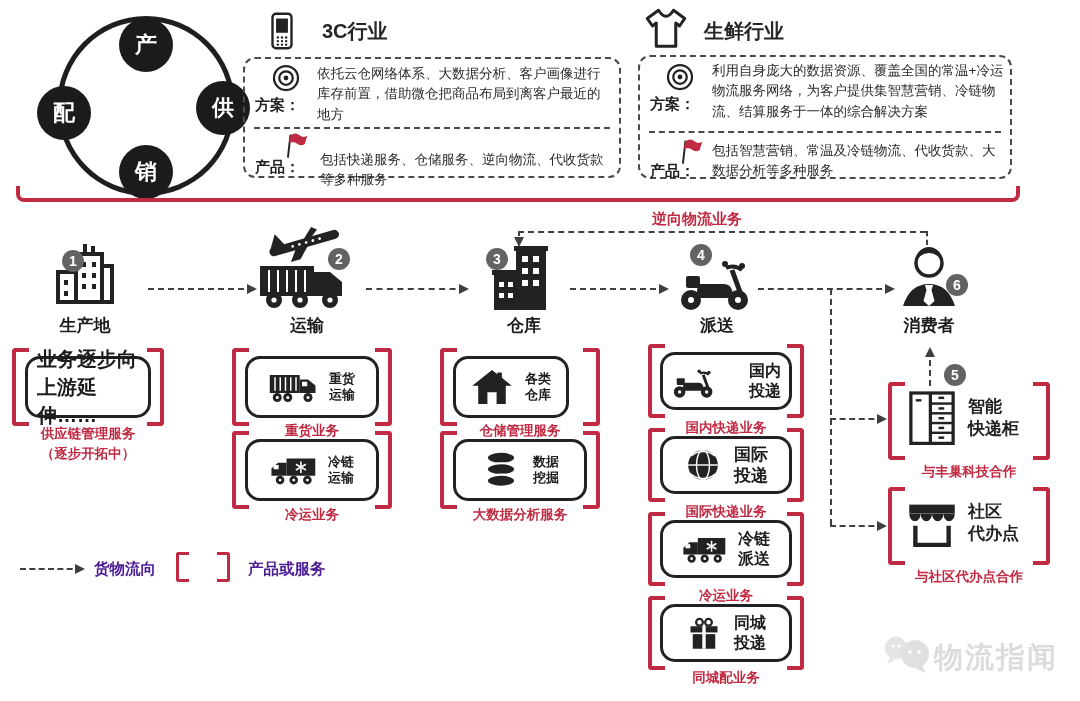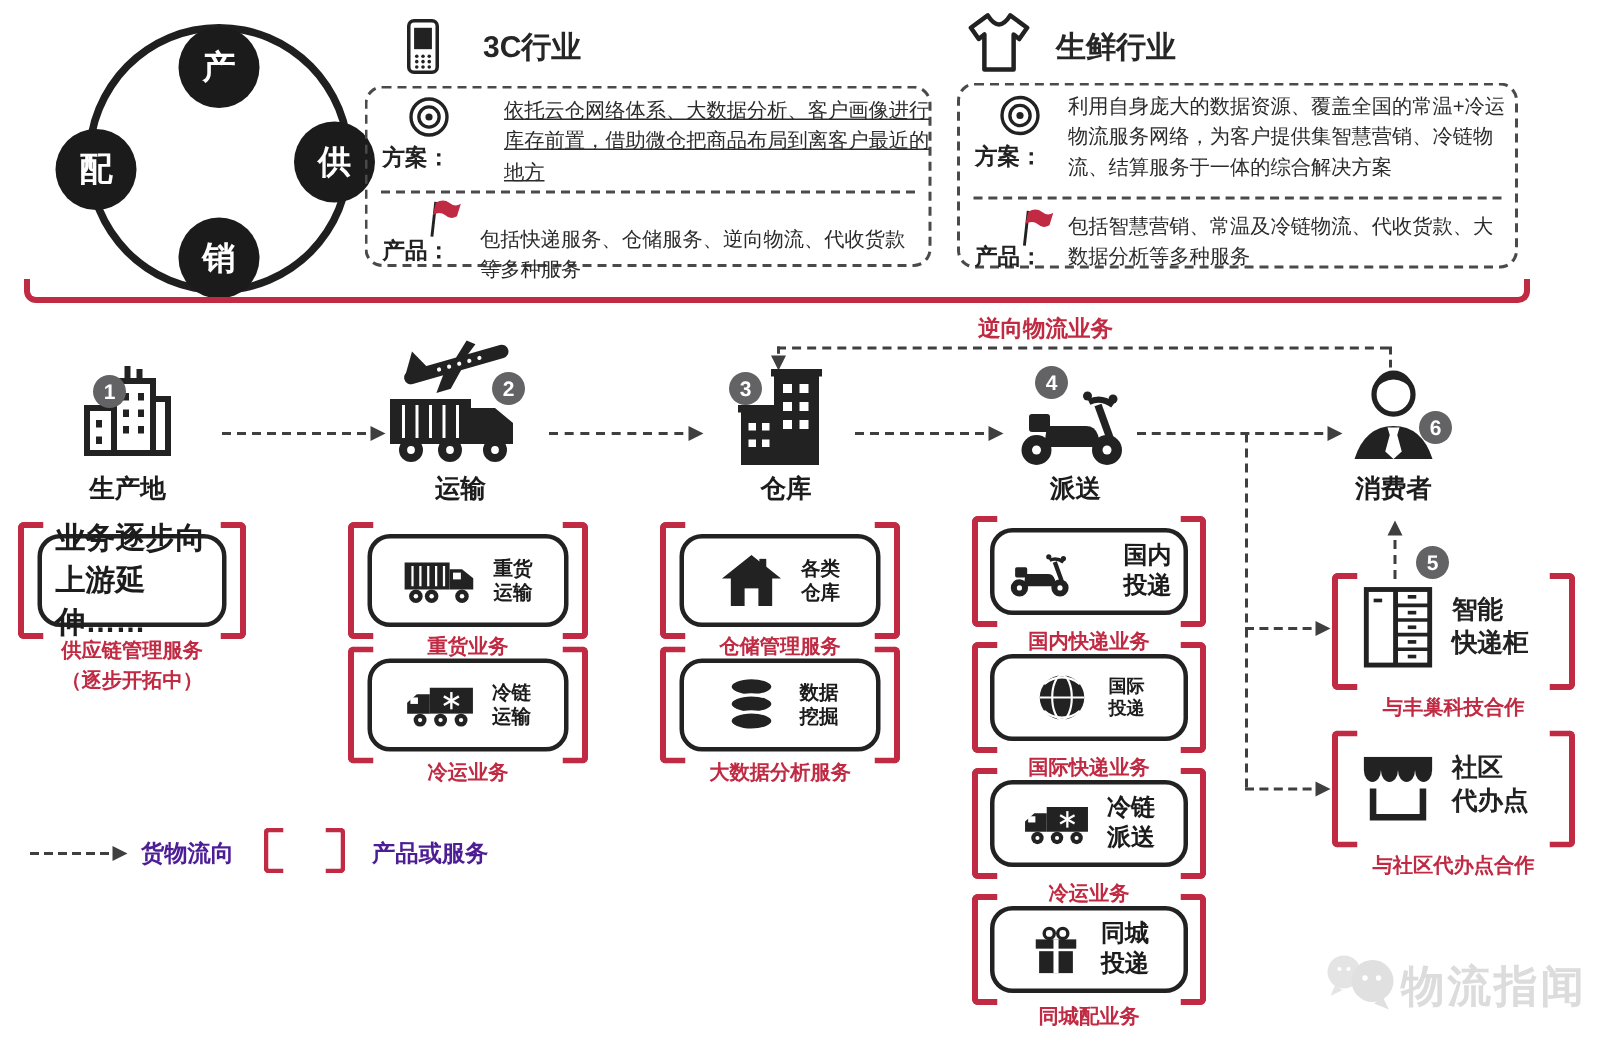--- a/index.html
+++ b/index.html
@@ -101,21 +101,21 @@
   <div class="ind-box" style="left:243px;top:57px;width:378px;height:121px;"></div>
   <div class="ind-div" style="left:254px;top:127px;width:356px;"></div>
   <div class="abs" style="left:271px;top:63px;">
     <svg width="30" height="30" viewBox="0 0 40 40">
         <circle cx="20" cy="20" r="16" fill="none" stroke="#222" stroke-width="3"></circle>
         <circle cx="20" cy="20" r="9" fill="none" stroke="#222" stroke-width="3"></circle>
         <circle cx="20" cy="20" r="3.2" fill="#222"></circle>
       </svg>
   </div>
   <div class="ind-label" style="left:255px;top:96px;">方案：</div>
-  <div class="ind-text" style="left:336px;top:64px;width:290px;text-decoration:underline;">依托云仓网络体系、大数据分析、客户画像进行库存前置，借助微仓把商品布局到离客户最近的地方</div>
+  <div class="ind-text" style="left:317px;top:64px;width:290px;">依托云仓网络体系、大数据分析、客户画像进行库存前置，借助微仓把商品布局到离客户最近的地方</div>
   <div class="abs" style="left:282px;top:132px;">
     <svg width="26" height="27" viewBox="0 0 40 42">
         <line x1="9" y1="40" x2="13" y2="4" stroke="#222" stroke-width="3"></line>
         <path d="M13 5 q8 -5 14 0 q6 5 12 1 l-4 13 q-7 4 -12 -1 q-6 -5 -13 0 z" fill="#c02a42"></path>
       </svg>
   </div>
   <div class="ind-label" style="left:255px;top:158px;">产品：</div>
   <div class="ind-text" style="left:320px;top:150px;width:290px;">包括快递服务、仓储服务、逆向物流、代收货款等多种服务</div>
 
   <div class="abs" style="left:642px;top:5px;">
@@ -339,21 +339,21 @@
           <circle cx="52" cy="38" r="6" fill="#222"></circle>
           <circle cx="52" cy="38" r="2" fill="#fff"></circle>
         </svg>
       </span>
     <span class="txt pre">冷链
 运输</span>
   </div>
   <div class="caption" style="left:232px;top:505px;width:160px;">冷运业务</div>
 
   <div class="brk" style="left:440px;top:348px;width:160px;height:78px;"></div>
-  <div class="ibox" style="left:453px;top:356px;width:134px;height:62px;">
+  <div class="ibox" style="left:453px;top:356px;width:116px;height:62px;">
     <span>
         <svg width="42" height="40" viewBox="0 0 64 60">
           <path d="M32 4 L2 28 H11 V56 H53 V28 H62 Z" fill="#222"></path>
           <rect x="40" y="8" width="7" height="10" fill="#222"></rect>
           <rect x="25" y="38" width="14" height="18" fill="#fff"></rect>
         </svg>
       </span>
     <span class="txt pre">各类
 仓库</span>
   </div>
@@ -398,21 +398,21 @@
   <div class="ibox" style="left:660px;top:436px;width:132px;height:58px;">
     <span>
         <svg width="38" height="38" viewBox="0 0 64 64">
           <circle cx="32" cy="32" r="25" fill="#222"></circle>
           <ellipse cx="32" cy="32" rx="11" ry="25" fill="none" stroke="#fff" stroke-width="2.4"></ellipse>
           <line x1="7" y1="32" x2="57" y2="32" stroke="#fff" stroke-width="2.4"></line>
           <path d="M12 17 a30 30 0 0 1 40 0" fill="none" stroke="#fff" stroke-width="2.4"></path>
           <path d="M12 47 a30 30 0 0 0 40 0" fill="none" stroke="#fff" stroke-width="2.4"></path>
         </svg>
       </span>
-    <span class="txt pre" style="font-size:12px;">国际
+    <span class="txt pre" style="font-size:17px;">国际
 投递</span>
   </div>
   <div class="caption" style="left:648px;top:502px;width:156px;">国际快递业务</div>
 
   <div class="brk" style="left:648px;top:512px;width:156px;height:74px;"></div>
   <div class="ibox" style="left:660px;top:520px;width:132px;height:58px;">
     <span>
         <svg width="44" height="34" viewBox="0 0 64 48">
           <path d="M23 14 h-12 l-9 8 v10 h21 z" fill="#222"></path>
           <rect x="5" y="17" width="7" height="6" fill="#fff"></rect>

